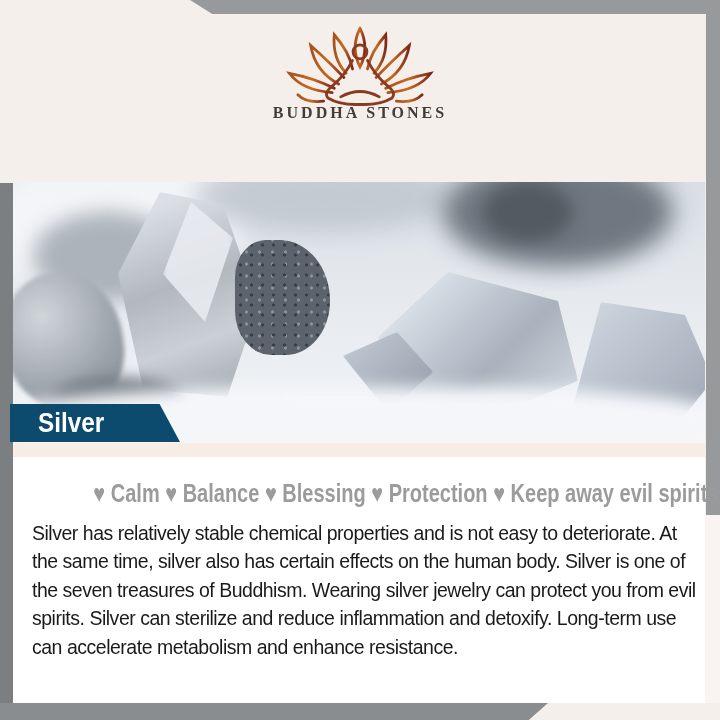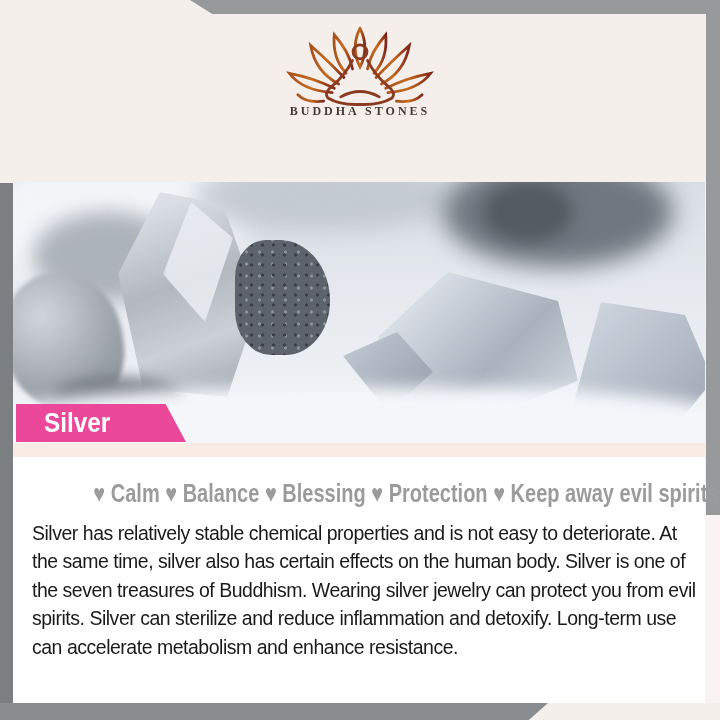--- a/index.html
+++ b/index.html
@@ -14,21 +14,21 @@
   .gray-fold{left:698px;top:515px;width:22px;height:38px;background:#8d9092;
     clip-path:polygon(0 0,100% 0,78% 100%);}
   .cream-right-under{left:704px;top:515px;width:16px;height:188px;background:#f9f4f1;}
   .gray-left{left:0;top:183px;width:13px;height:520px;background:#7c7f82;}
   .gray-bottom{left:0;top:703px;width:548px;height:17px;background:#8a8d8f;
     clip-path:polygon(0 0,100% 0,96.5% 100%,0 100%);}
 
   
   .logo{left:285px;top:24px;width:150px;height:90px;}
   .brand{left:0;top:104px;width:720px;text-align:center;
-    font-family:"Liberation Serif",serif;font-size:12px;font-weight:600;
+    font-family:"Liberation Serif",serif;font-size:16px;font-weight:600;
     letter-spacing:3px;color:#443b36;}
 
   
   .title-band{left:148px;top:127px;width:425px;height:55px;background:#fdfaf7;
     display:flex;align-items:center;justify-content:center;}
   .title-text{display:inline-block;transform:scaleX(.9);transform-origin:center;
     font-size:35px;font-weight:bold;color:#4b4b4b;white-space:nowrap;}
 
   
   .photo{left:13px;top:182px;width:692px;height:261px;overflow:hidden;
@@ -66,22 +66,22 @@
   .b-shard-m{left:330px;top:150px;width:90px;height:80px;
     background:linear-gradient(135deg,#c8ced6,#8f97a1);
     clip-path:polygon(0 30%,60% 0,100% 50%,50% 100%);filter:blur(1px);}
   .b-pebbles-bl{left:40px;top:195px;width:130px;height:45px;background:#6f747a;
     filter:blur(7px);border-radius:50%;}
   .b-snow{left:-20px;top:205px;width:740px;height:80px;background:#fdfdfe;
     filter:blur(8px);border-radius:40%;}
   .b-tint{left:0;top:0;width:692px;height:261px;background:rgba(165,185,215,.10);}
 
   
-  .silver-label{left:10px;top:404px;width:170px;height:38px;background:#ec4899;
-    clip-path:polygon(0 0,88% 0,100% 100%,0 100%);display:flex;align-items:center;margin-left:6px;}
+  .silver-label{left:10px;top:404px;width:170px;height:38px;background:#0c4a6e;
+    clip-path:polygon(0 0,88% 0,100% 100%,0 100%);display:flex;align-items:center;}
   .silver-text{display:inline-block;transform:scaleX(.9);transform-origin:left center;
     margin-left:28px;font-size:27px;font-weight:bold;color:#ffffff;white-space:nowrap;}
 
   
   .under-strip{left:13px;top:443px;width:692px;height:14px;background:#f8ece4;}
   .card{left:13px;top:457px;width:692px;height:246px;background:#ffffff;}
   .tagline{position:absolute;left:0;top:22px;width:692px;text-align:center;white-space:nowrap;}
   .tagline-inner{display:inline-block;transform:scaleX(.8);transform-origin:center;
     font-size:25px;font-weight:bold;color:#9b9b9b;}
   .description{position:absolute;left:19px;top:62px;width:700px;

